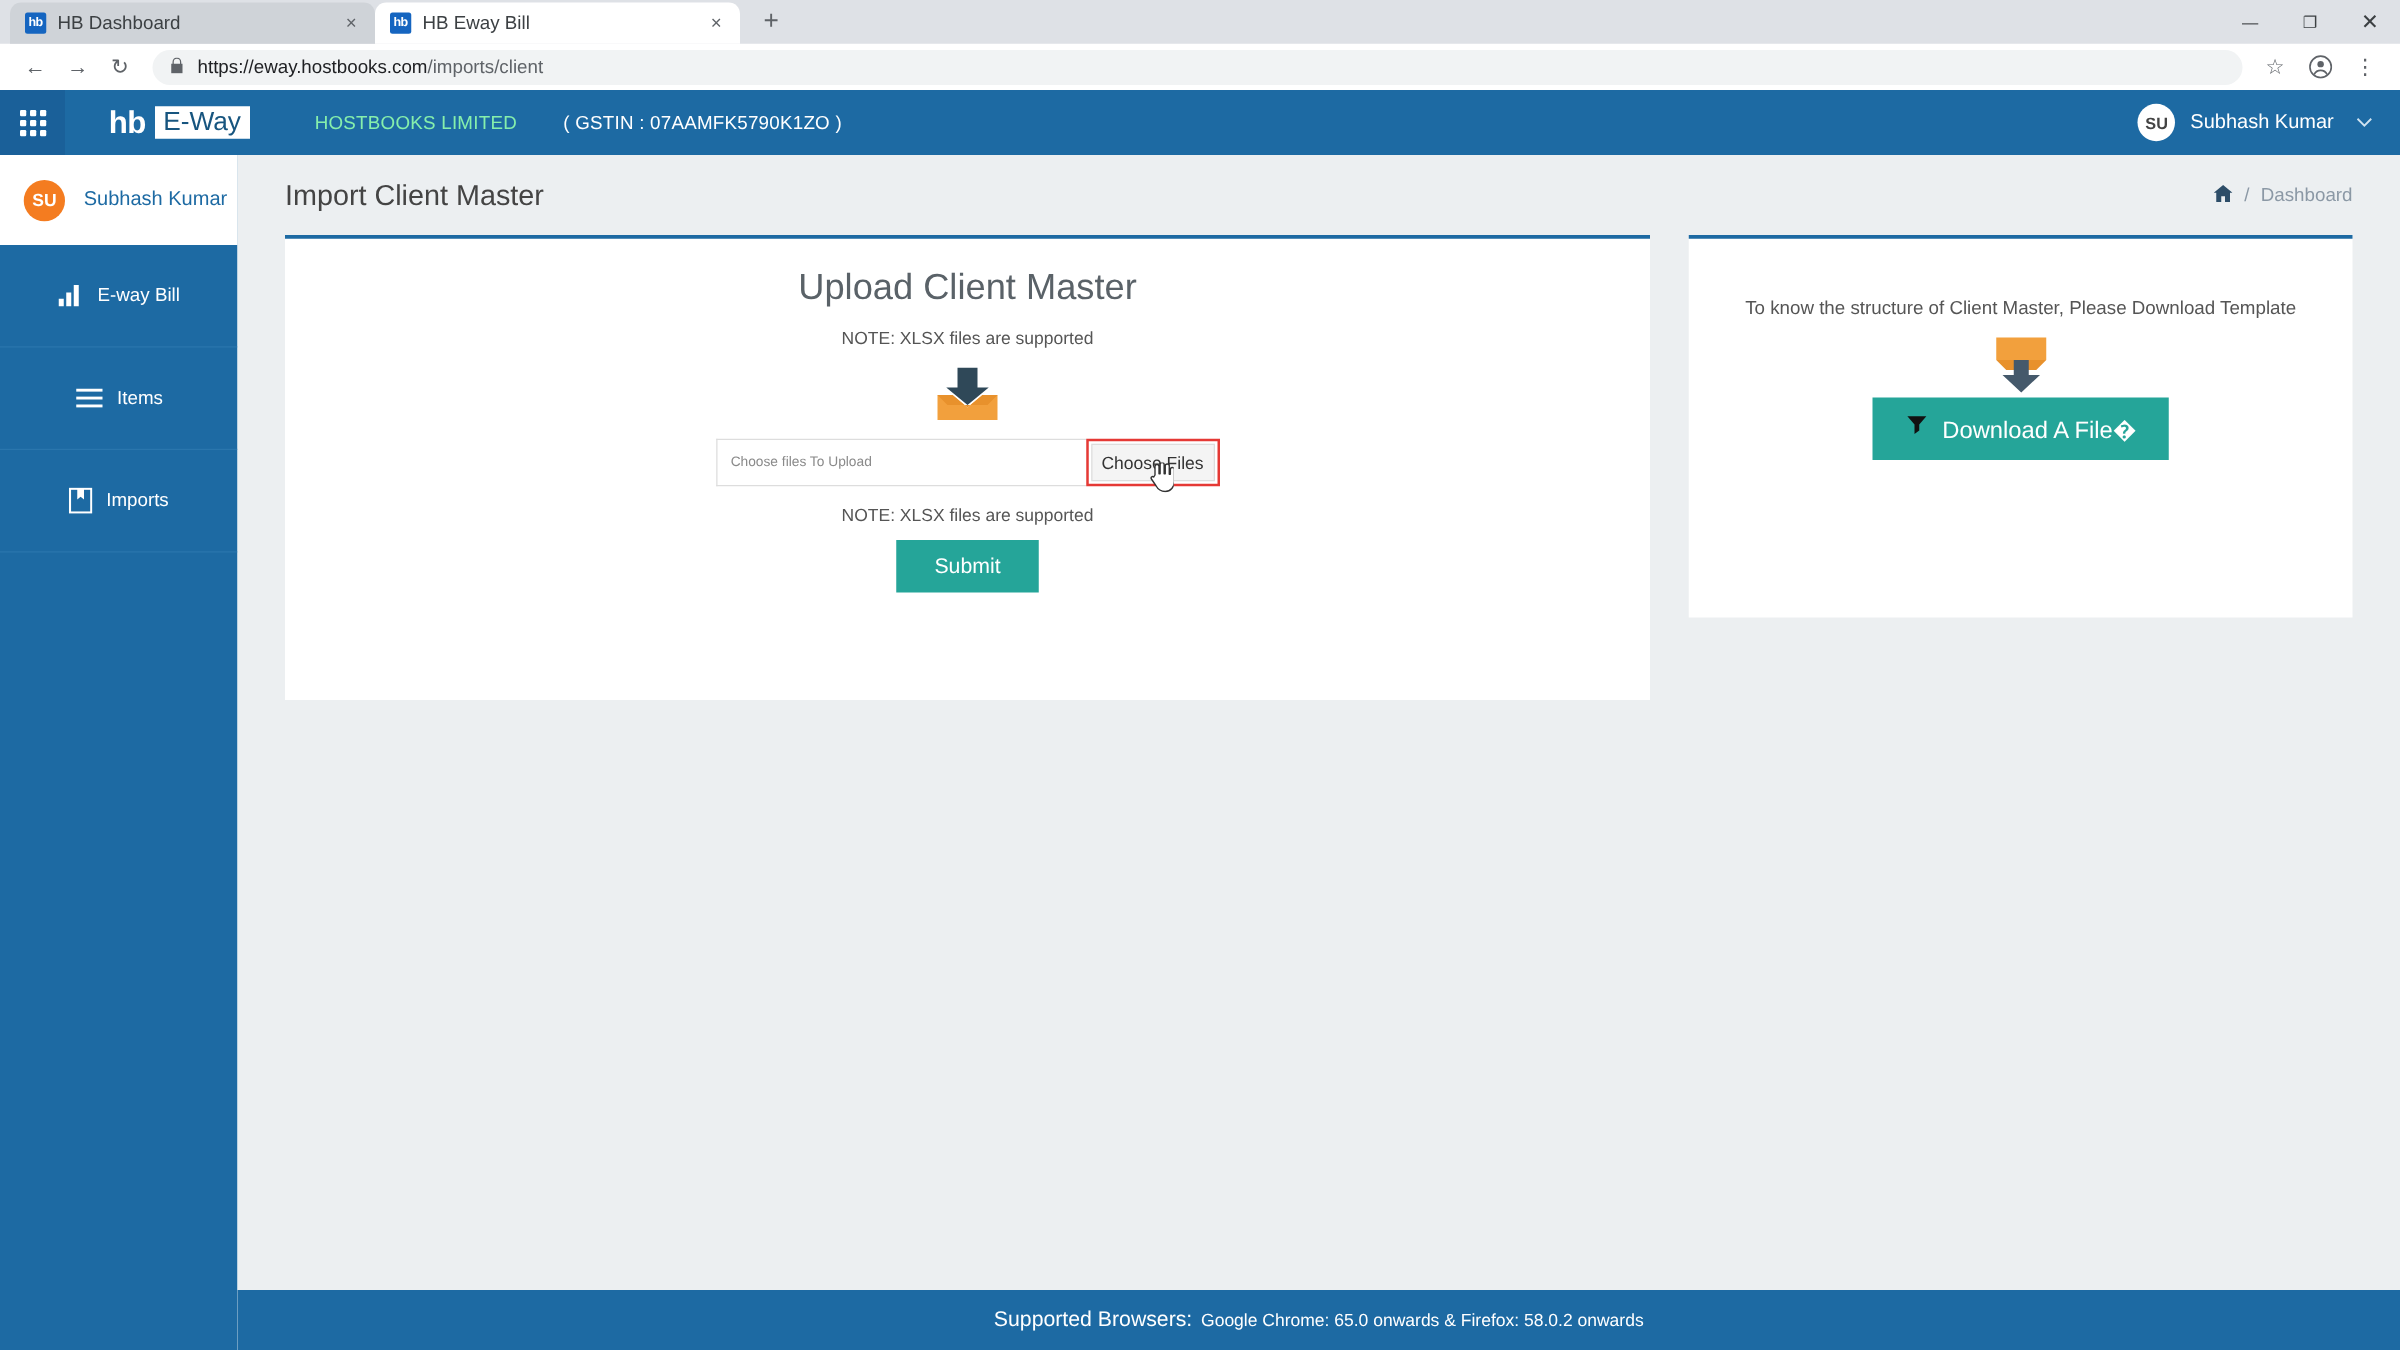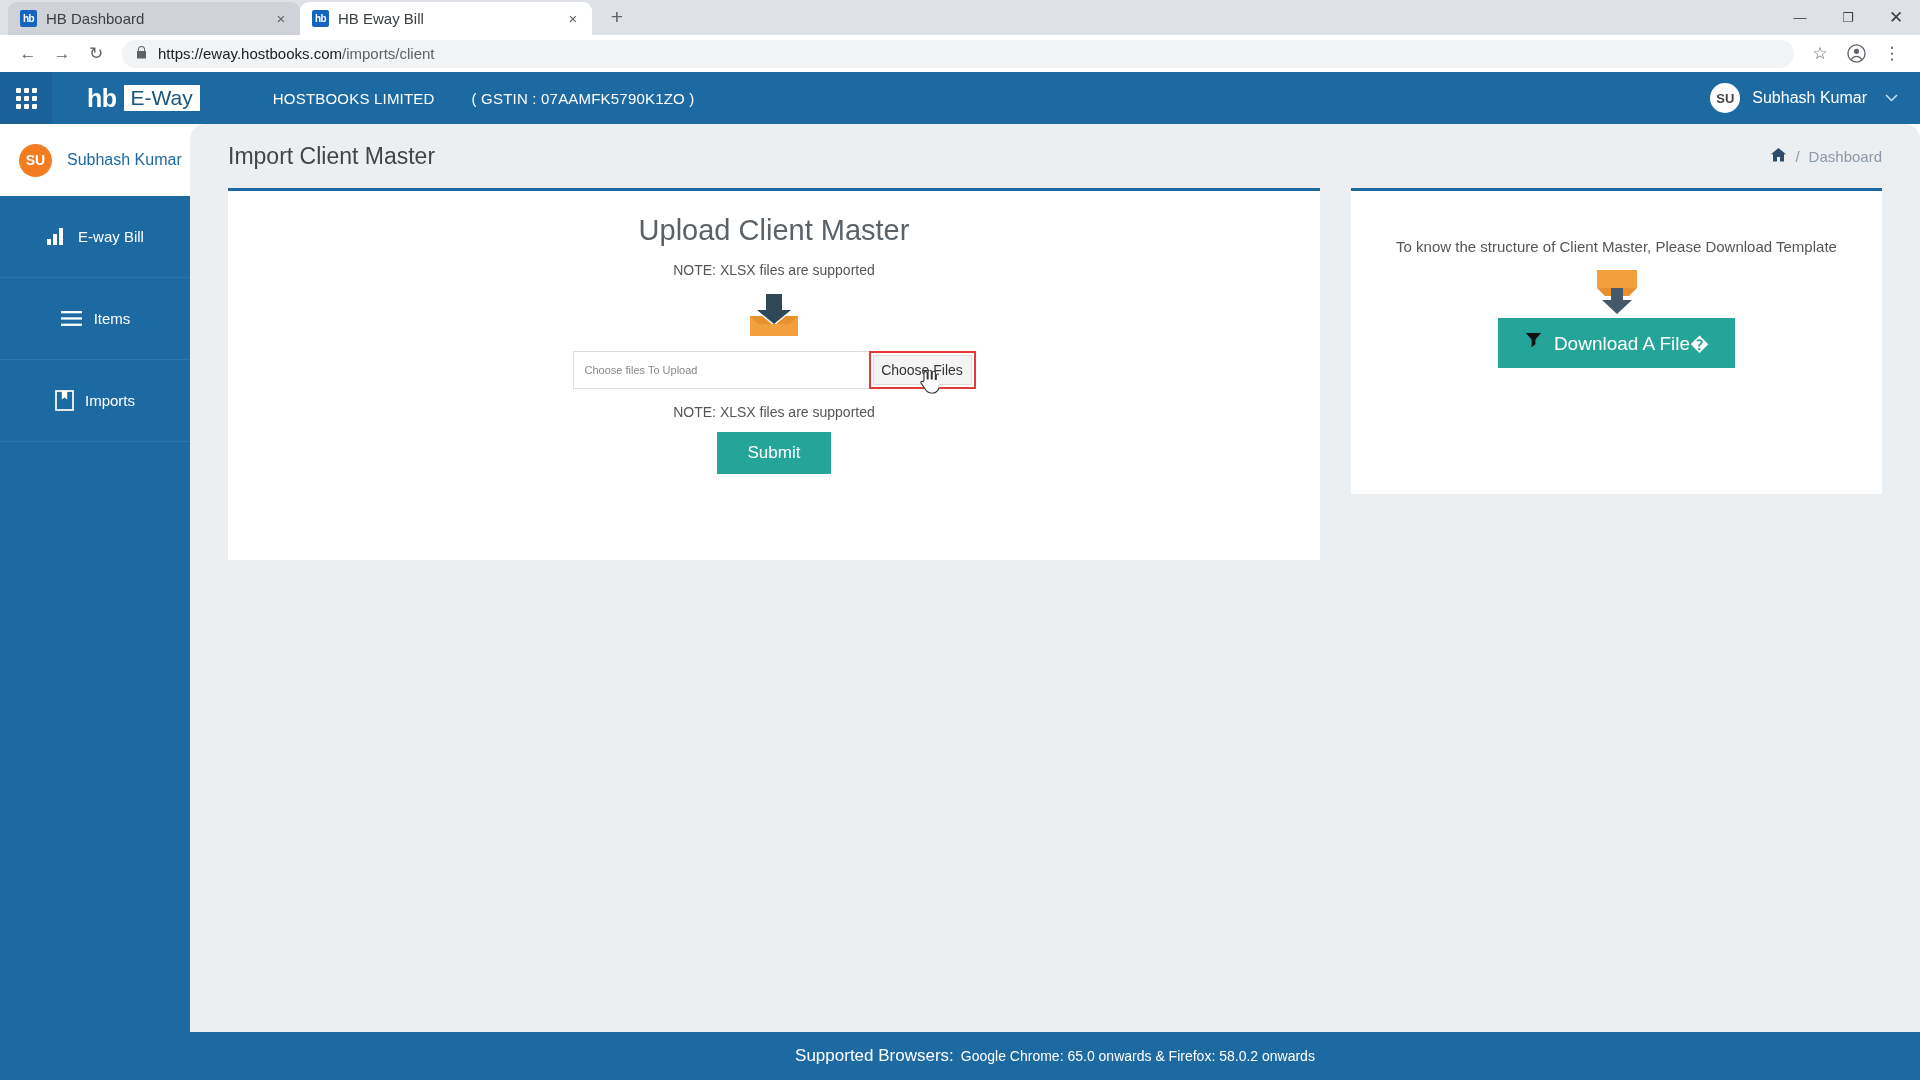--- a/index.html
+++ b/index.html
@@ -51,21 +51,21 @@
   }
   .waffle {
     width: 52px; height: 52px; background: #1a6099;
     display: flex; align-items: center; justify-content: center; flex: 0 0 auto;
   }
   .waffle-grid { display: grid; grid-template-columns: repeat(3, 5px); grid-template-rows: repeat(3, 5px); gap: 3px; }
   .waffle-grid i { background: #ffffff; border-radius: 1px; display: block; }
   .logo { display: flex; align-items: center; margin-left: 35px; }
   .logo-hb { color: #ffffff; font-size: 25px; font-weight: bold; letter-spacing: -0.5px; padding-right: 7px; }
   .logo-eway { background: #ffffff; color: #17557f; font-size: 21px; padding: 1px 7px; font-weight: 400; }
-  .company { color: #ffffff; font-size: 15px; margin-left: 73px; letter-spacing: 0.2px; }
+  .company { color: #86efac; font-size: 15px; margin-left: 52px; letter-spacing: 0.2px; }
   .gstin { color: #ffffff; font-size: 15px; margin-left: 37px; letter-spacing: 0.2px; }
   .topuser { position: absolute; right: 22px; display: flex; align-items: center; gap: 12px; }
   .topuser-av {
     width: 30px; height: 30px; border-radius: 50%; background: #ffffff; color: #444;
     font-size: 13px; font-weight: 600; display: flex; align-items: center; justify-content: center;
   }
   .topuser-name { color: #ffffff; font-size: 16px; }
   .caret { color: #cfe2f0; font-size: 12px; margin-left: 6px; }
 
   .body { flex: 1 1 auto; display: flex; min-height: 0; }
@@ -79,21 +79,21 @@
     font-size: 14px; font-weight: 600; display: flex; align-items: center; justify-content: center;
   }
   .side-name { color: #1d6aa3; font-size: 16px; }
   .nav-item {
     height: 82px; display: flex; flex-direction: row; align-items: center; justify-content: center;
     gap: 11px; border-bottom: 1px solid #2a76ad; color: #ffffff;
   }
   .nav-icon { height: 22px; display: flex; align-items: center; justify-content: center; }
   .nav-label { font-size: 15px; }
 
-  .content { flex: 1 1 auto; background: #eceff1; position: relative; padding: 0 38px; border-radius: 15px; }
+  .content { flex: 1 1 auto; background: #eceff1; position: relative; padding: 0 38px; }
   .page-head { height: 64px; display: flex; align-items: center; justify-content: space-between; }
   .page-title { font-size: 23px; color: #444; font-weight: 400; }
   .breadcrumb { display: flex; align-items: center; gap: 9px; font-size: 15px; color: #8b98a5; }
   .bc-home { color: #2d4d68; font-size: 14px; }
 
   .cards { display: flex; gap: 31px; align-items: flex-start; }
   .card { background: #ffffff; border-top: 3px solid #1d6aa3; }
   .card-upload { flex: 0 0 1092px; height: 372px; padding-top: 23px; }
   .card-download { flex: 1 1 auto; height: 306px; padding-top: 47px; }
 

